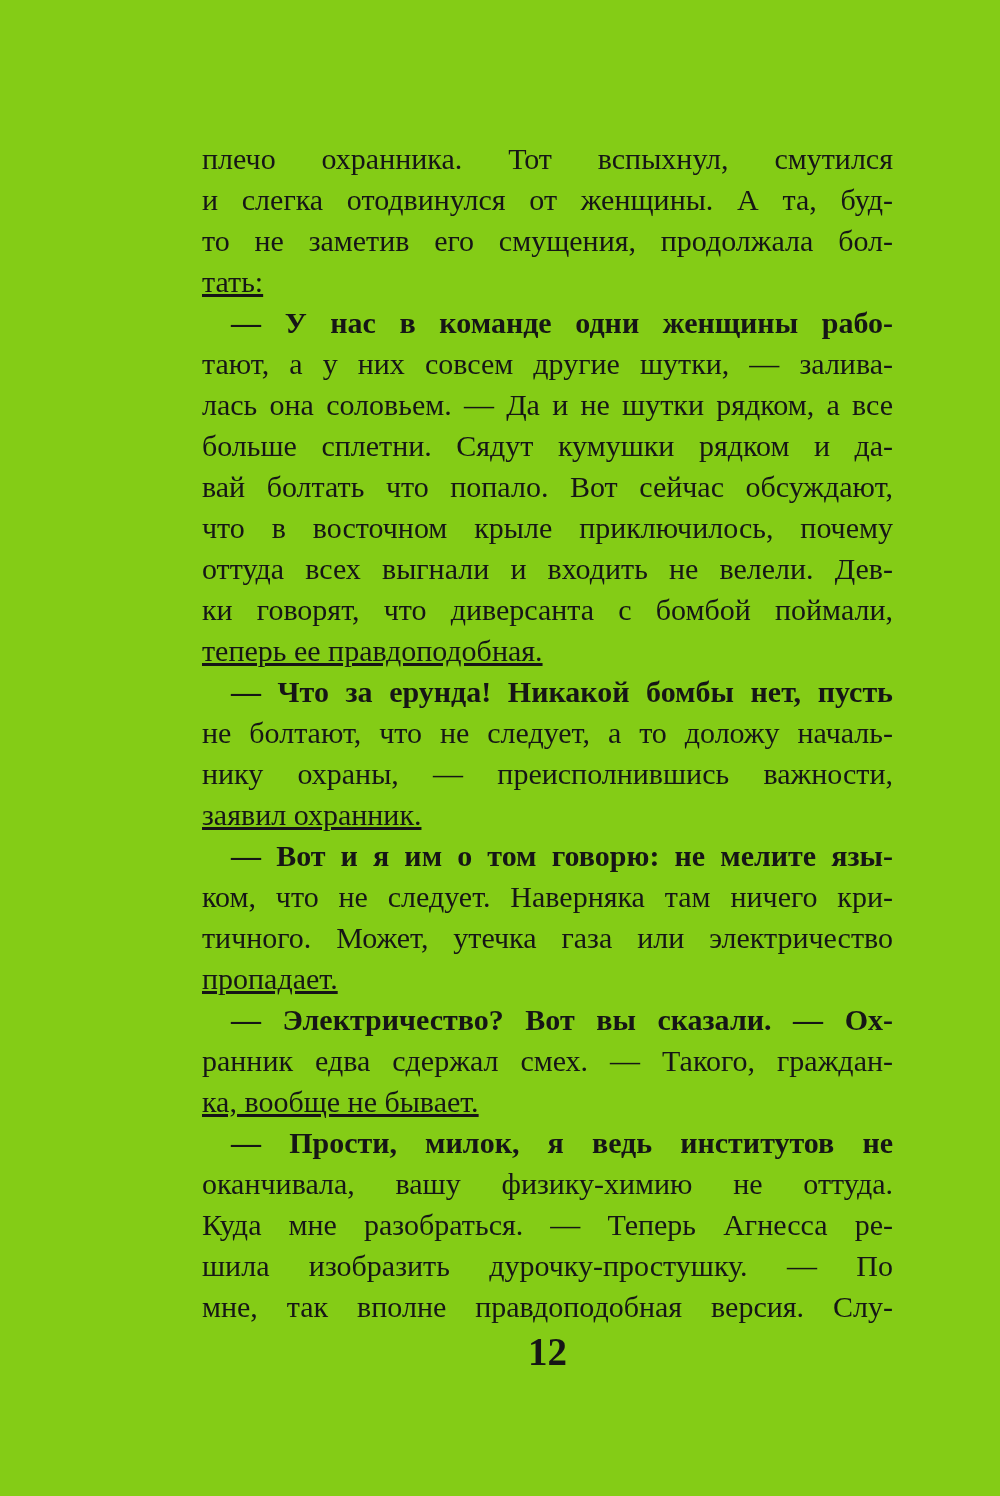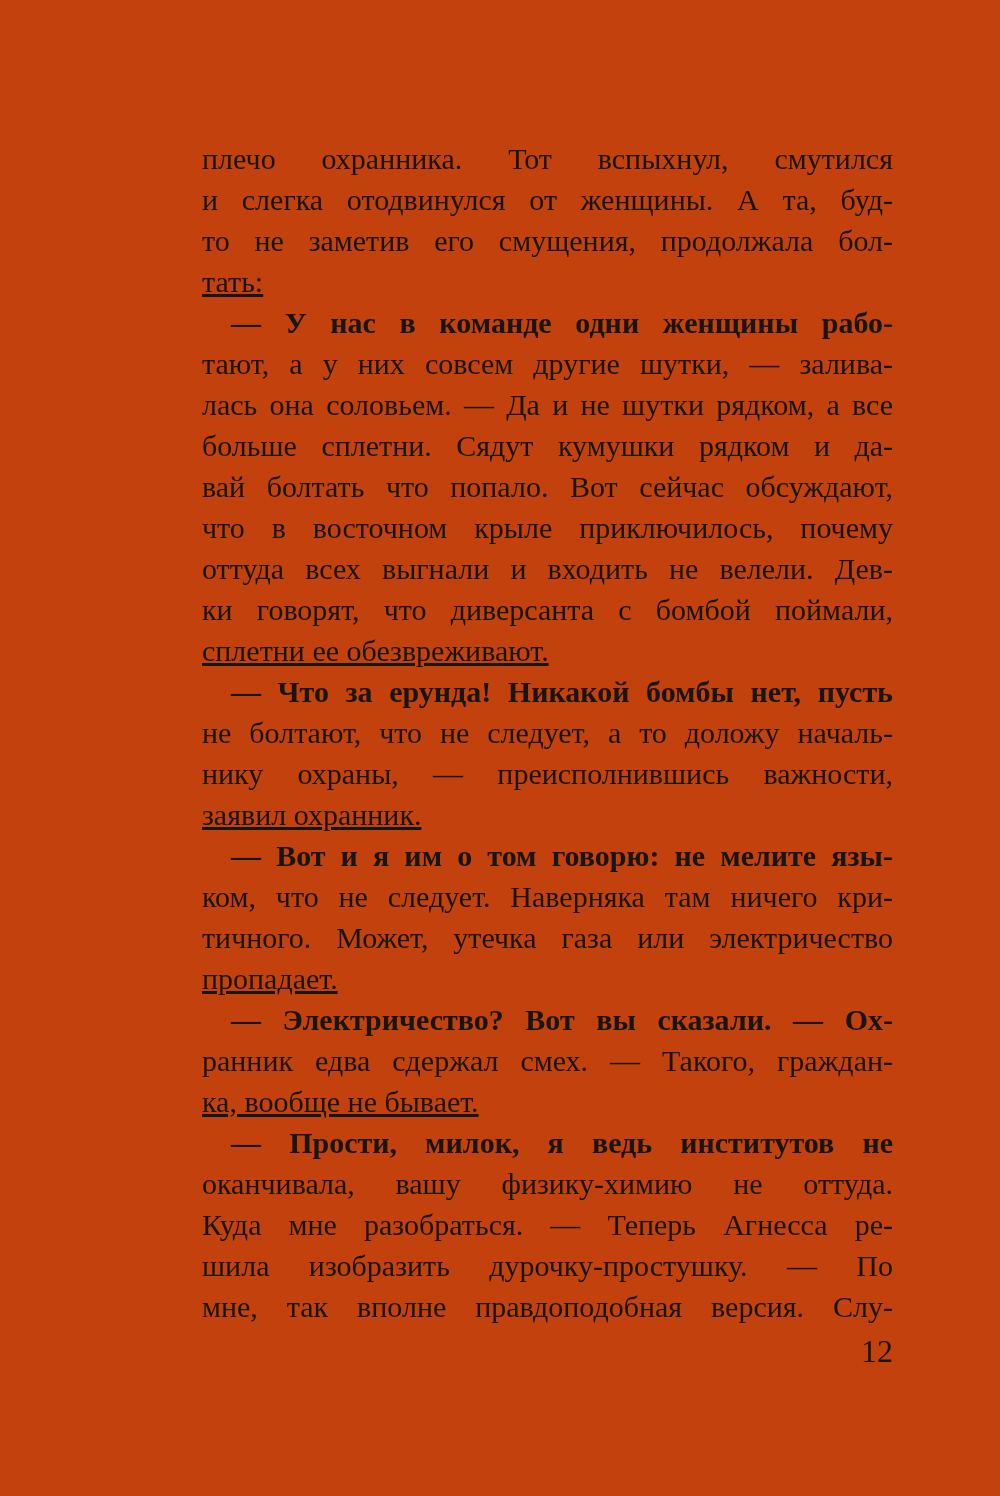--- a/index.html
+++ b/index.html
@@ -10,21 +10,21 @@
     width: 1000px;
     height: 1496px;
     background: #ffffff;
     font-family: "Liberation Serif", "DejaVu Serif", serif;
     color: #161616;
   }
   .page {
     position: relative;
     width: 1000px;
     height: 1496px;
-    background: #c2410c;
+    background: #84cc16;
     overflow: hidden;
   }
   .text-block {
     position: absolute;
     left: 202px;
     top: 138px;
     width: 691px;
     font-size: 30px;
     line-height: 41px;
   }
@@ -41,44 +41,44 @@
   }
   .line.indent {
     text-indent: 29px;
     font-weight: bold;
   }
   .folio {
     position: absolute;
     left: 202px;
     top: 1331px;
     width: 691px;
-    text-align: right;
-    font-weight: normal;
-    font-size: 32px;
+    text-align: center;
+    font-weight: bold;
+    font-size: 39px;
     line-height: 41px;
   }
 </style>
 </head>
 <body>
 
 <div class="page">
   <div class="text-block">
       <div class="line">плечо охранника. Тот вспыхнул, смутился</div>
       <div class="line">и слегка отодвинулся от женщины. А та, буд-</div>
       <div class="line">то не заметив его смущения, продолжала бол-</div>
       <div class="line para-end">тать:</div>
       <div class="line indent">— У нас в команде одни женщины рабо-</div>
       <div class="line">тают, а у них совсем другие шутки, — залива-</div>
       <div class="line">лась она соловьем. — Да и не шутки рядком, а все</div>
       <div class="line">больше сплетни. Сядут кумушки рядком и да-</div>
       <div class="line">вай болтать что попало. Вот сейчас обсуждают,</div>
       <div class="line">что в восточном крыле приключилось, почему</div>
       <div class="line">оттуда всех выгнали и входить не велели. Дев-</div>
       <div class="line">ки говорят, что диверсанта с бомбой поймали,</div>
-      <div class="line para-end">сплетни ее обезвреживают.</div>
+      <div class="line para-end">теперь ее правдоподобная.</div>
       <div class="line indent">— Что за ерунда! Никакой бомбы нет, пусть</div>
       <div class="line">не болтают, что не следует, а то доложу началь-</div>
       <div class="line">нику охраны, — преисполнившись важности,</div>
       <div class="line para-end">заявил охранник.</div>
       <div class="line indent">— Вот и я им о том говорю: не мелите язы-</div>
       <div class="line">ком, что не следует. Наверняка там ничего кри-</div>
       <div class="line">тичного. Может, утечка газа или электричество</div>
       <div class="line para-end">пропадает.</div>
       <div class="line indent">— Электричество? Вот вы сказали. — Ох-</div>
       <div class="line">ранник едва сдержал смех. — Такого, граждан-</div>

